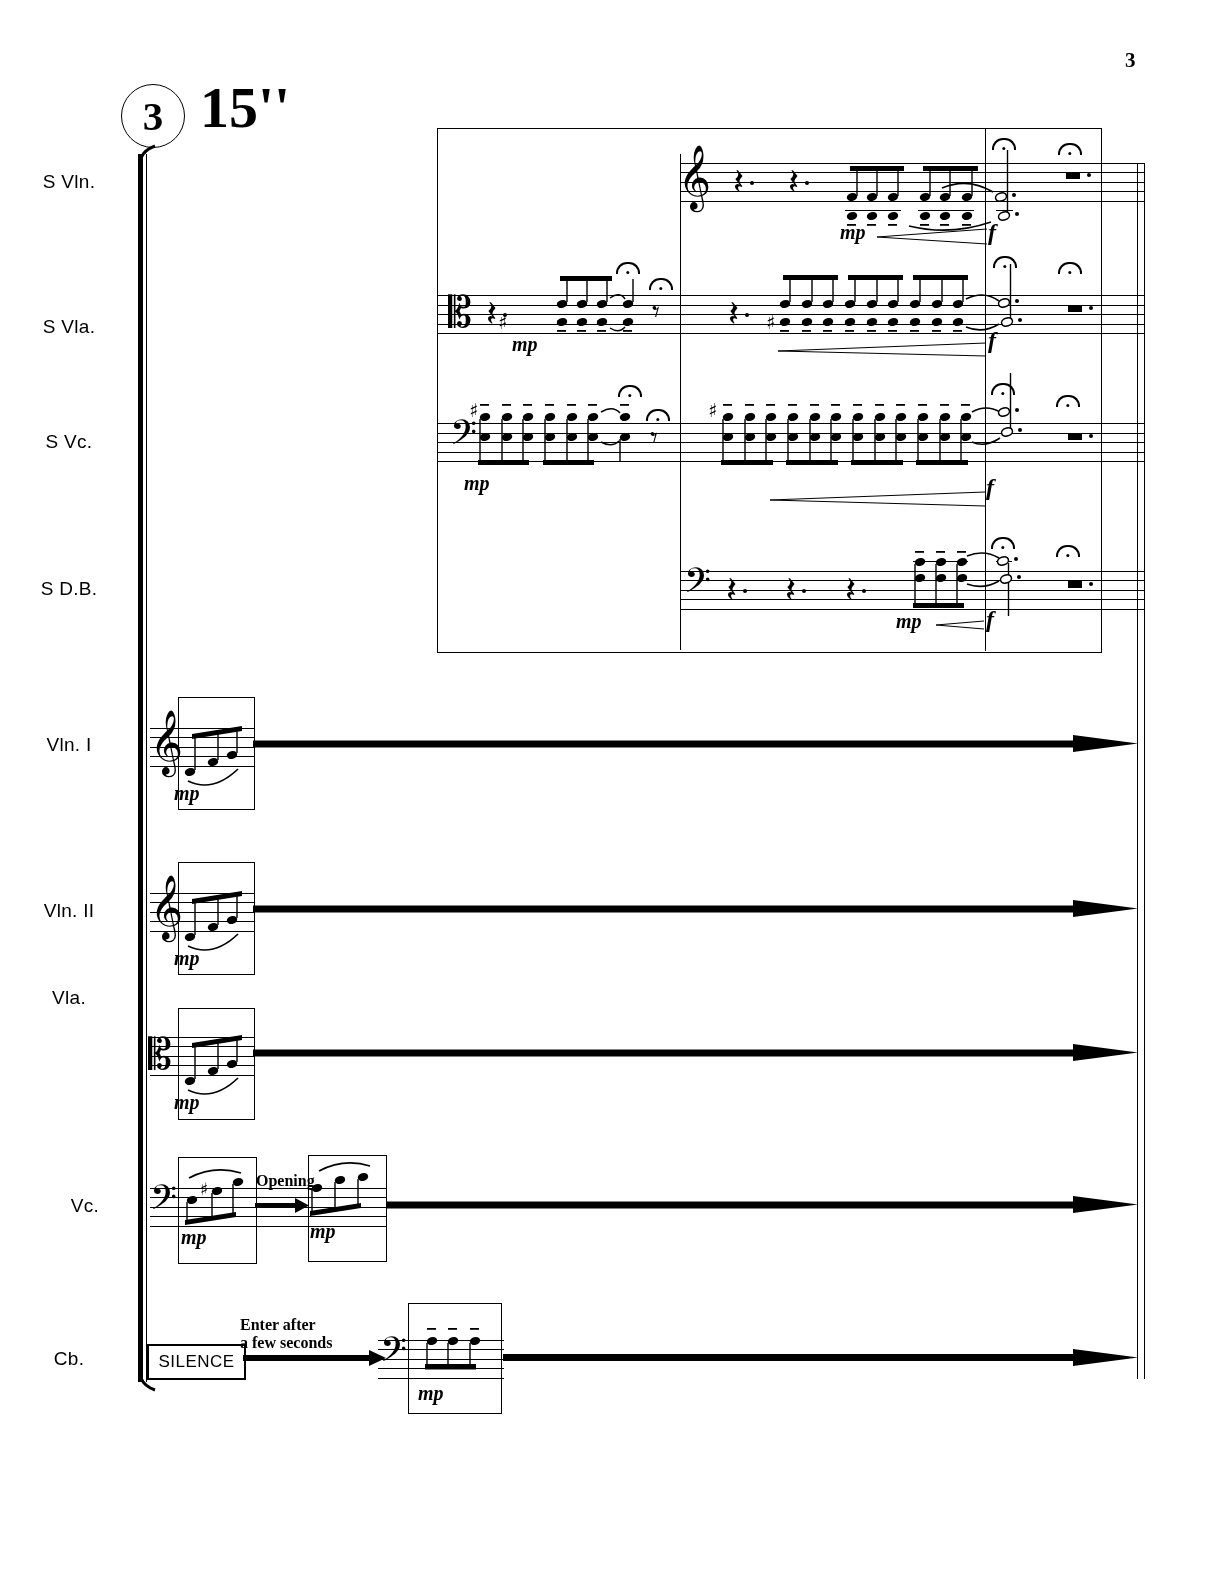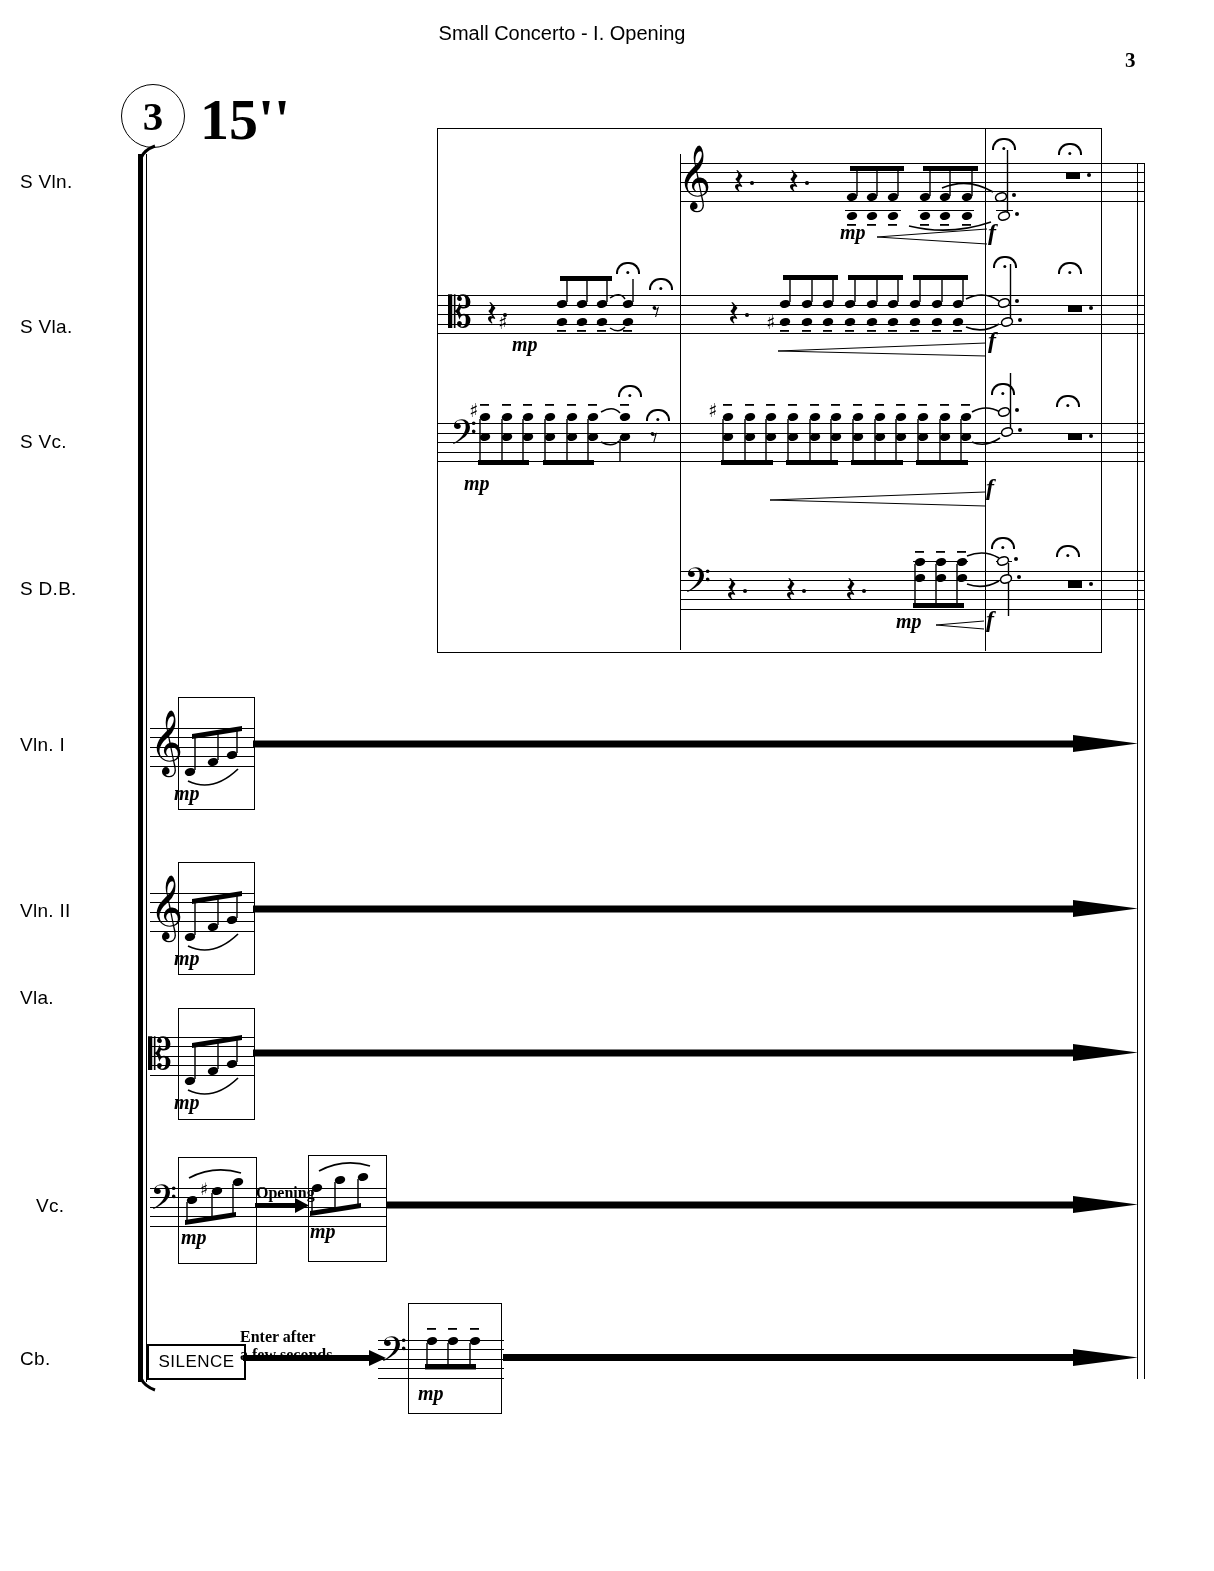--- a/index.html
+++ b/index.html
@@ -1,43 +1,42 @@
 <!DOCTYPE html>
 <html><head>
 <meta charset="utf-8">
 <style>
   html,body{margin:0;padding:0;background:#fff;}
   #page{position:relative;width:1214px;height:1571px;background:#fff;overflow:hidden;
         font-family:"Liberation Sans",sans-serif;color:#000;}
   .abs{position:absolute;}
   .staff{position:absolute;height:39px;
          background:repeating-linear-gradient(to bottom,#000 0,#000 1px,transparent 1px,transparent 9.5px);}
-  .label{position:absolute;width:98px;text-align:left;font-size:19px;letter-spacing:.3px;
+  .label{position:absolute;width:98px;text-align:center;font-size:19px;letter-spacing:.3px;
          font-family:"Liberation Sans",sans-serif;font-weight:400;}
   .glyph{position:absolute;font-family:"DejaVu Sans",sans-serif;line-height:1;}
   .dyn{position:absolute;font-family:"Liberation Serif",serif;font-style:italic;font-weight:700;font-size:20px;}
   .dynf{font-size:24px;}
   .fermata{position:absolute;width:20px;height:10px;border:2.3px solid #000;border-bottom:none;
            border-radius:11px 11px 0 0;}
   .fermata::after{content:"";position:absolute;left:50%;bottom:0;transform:translateX(-50%);
                   width:3.4px;height:3.4px;border-radius:50%;background:#000;}
   .dot{position:absolute;width:4px;height:4px;border-radius:50%;background:#000;}
   .dwrest{position:absolute;width:14px;height:7px;background:#000;}
   .box{position:absolute;border:1.6px solid #000;}
   .vline{position:absolute;width:1.1px;background:#000;}
   .serifbold{font-family:"Liberation Serif",serif;font-weight:700;}
-  .bigbold{position:absolute;font-family:"Liberation Serif",serif;font-weight:700;margin-top:12px;}
+  .bigbold{position:absolute;font-family:"Liberation Serif",serif;font-weight:700;}
   svg{position:absolute;left:0;top:0;}
 </style>
 </head>
 <body>
 
 <div id="page">
 
-  <div class="abs" style="left:0;right:90px;top:22px;text-align:center;font-size:20px;">Small Concerto - I. Opening</div>
   <div class="abs serifbold" style="left:1125px;top:48px;font-size:21px;">3</div>
 
   <div class="abs" style="left:121px;top:84px;width:62px;height:62px;border:1.6px solid #000;border-radius:50%;
        display:flex;align-items:center;justify-content:center;">
     <span class="serifbold" style="font-size:41px;">3</span>
   </div>
   <div class="bigbold" style="left:200px;top:74px;font-size:58px;">15''</div>
 
   <div class="label" style="left:20px;top:171px;">S Vln.</div>
   <div class="label" style="left:20px;top:316px;">S Vla.</div>

